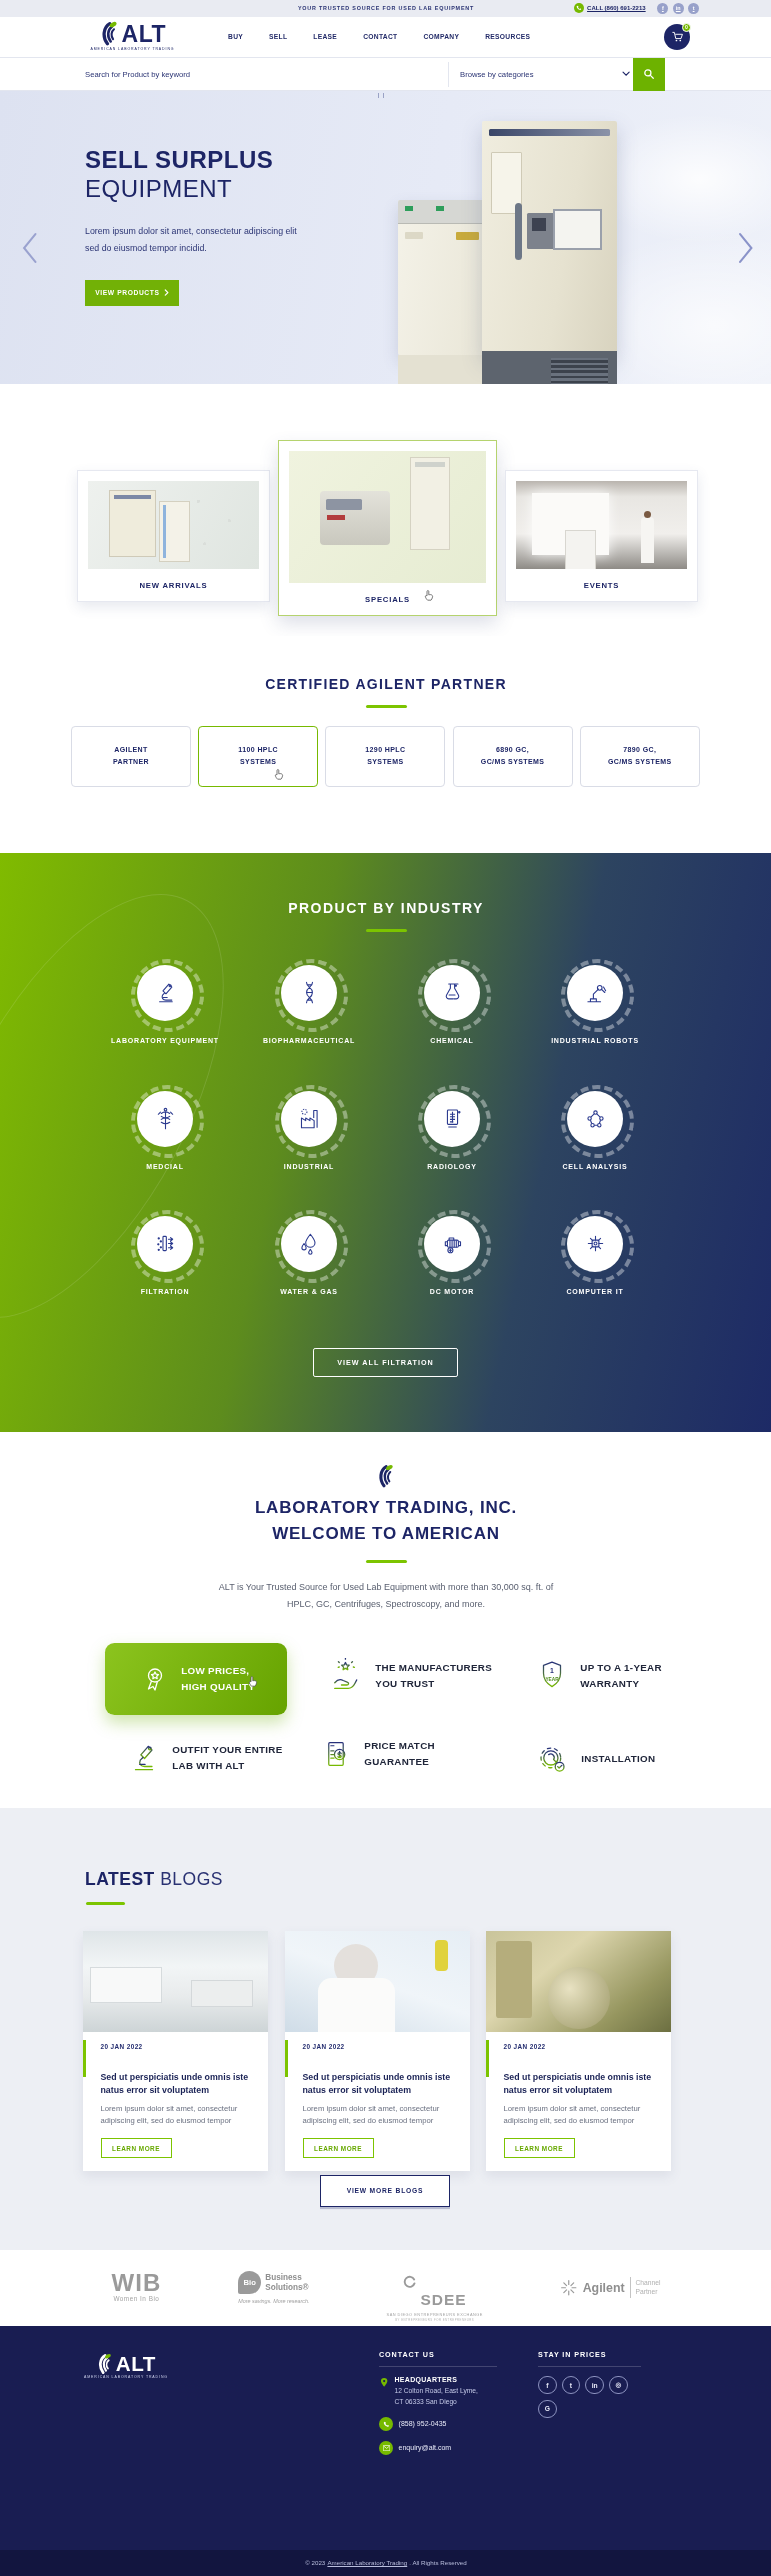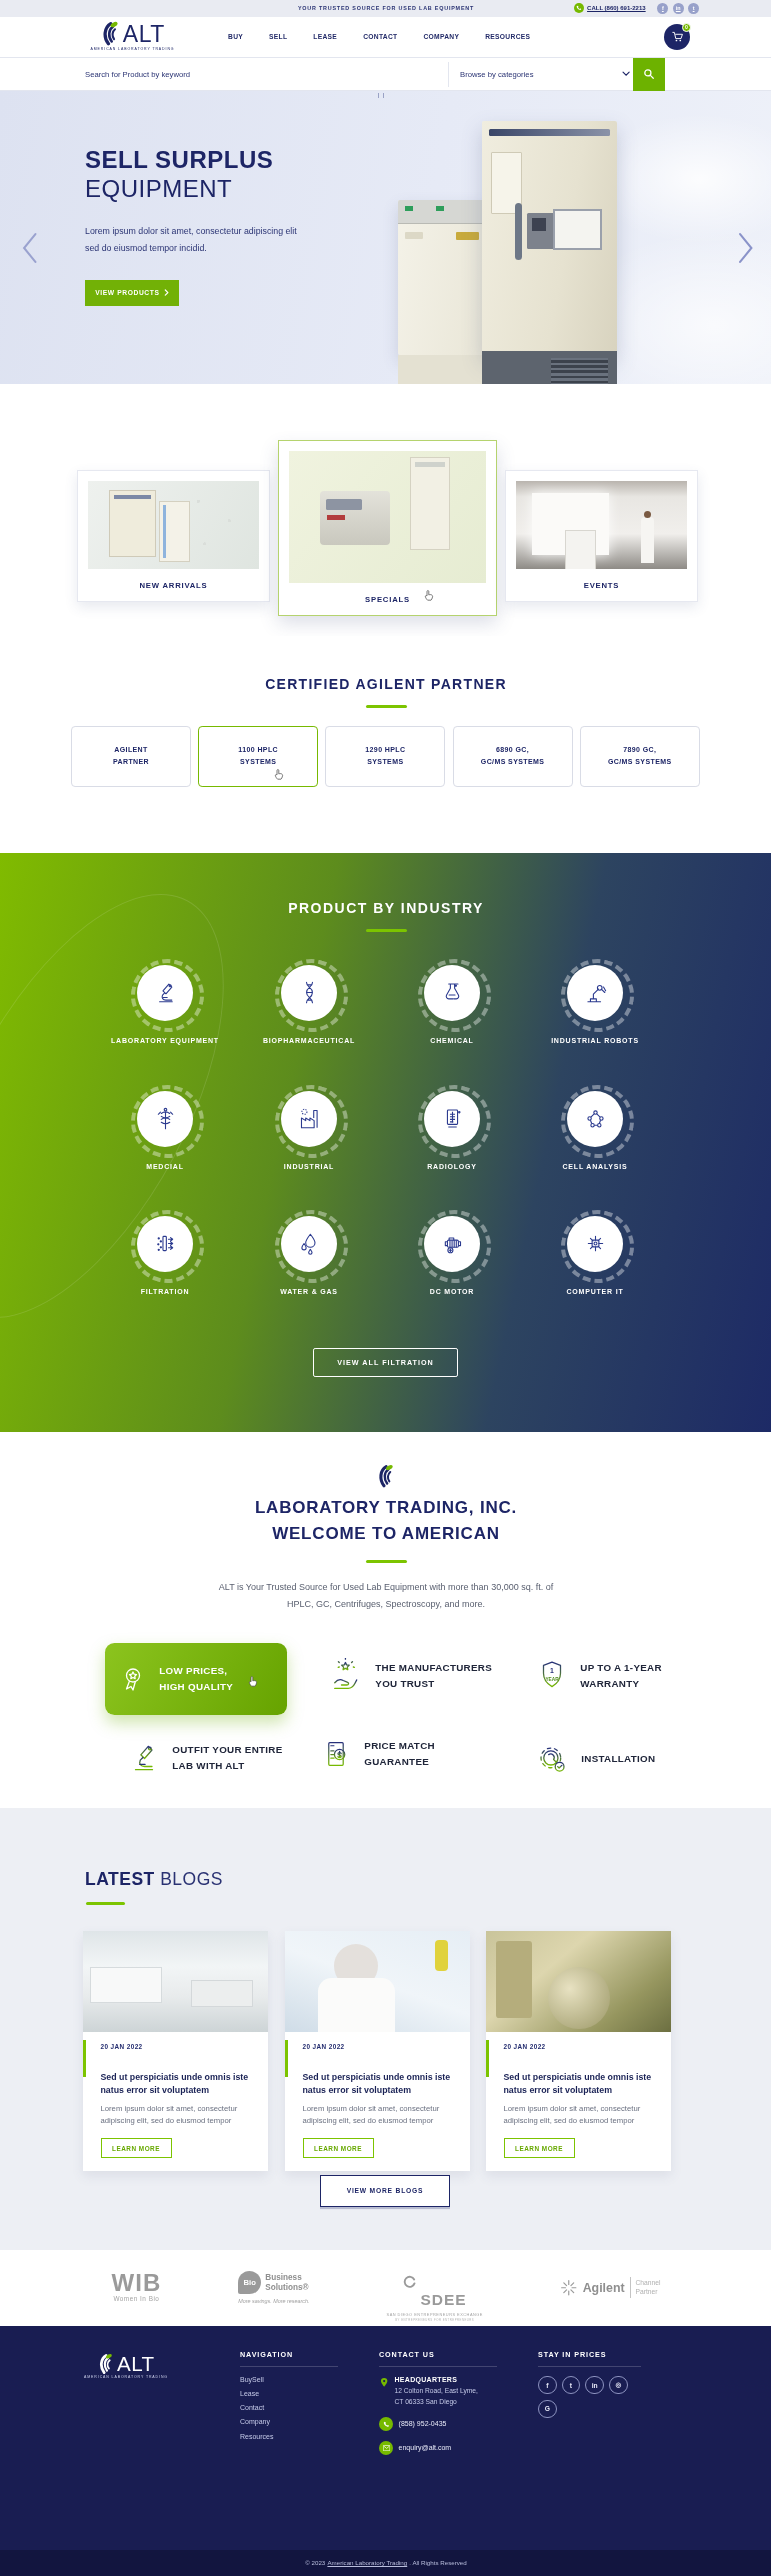--- a/index.html
+++ b/index.html
@@ -17,21 +17,21 @@
   .topbar-tag{position:absolute;left:0;right:0;text-align:center;font-size:5.4px;font-weight:700;letter-spacing:0.8px;color:var(--navy-text);}
   .topbar-right{position:absolute;right:73px;display:flex;align-items:center;gap:4.6px;}
   .call{display:flex;align-items:center;gap:3.1px;font-size:6px;font-weight:700;color:var(--navy);margin-right:7.2px;}
   .call-bubble{width:9.8px;height:9.8px;border-radius:50%;background:var(--green);display:flex;align-items:center;justify-content:center;}
   .soc{width:10.8px;height:10.8px;border-radius:50%;background:#98a1ca;color:#fff;font-size:5.4px;font-weight:700;display:flex;align-items:center;justify-content:center;}
 
   
   .header{height:40px;background:#fff;display:flex;align-items:center;}
   .logo{position:absolute;left:85px;top:4.1px;width:95px;text-align:center;}
   .logo-row{display:flex;align-items:flex-end;justify-content:center;gap:2.1px;}
-  .logo-alt{font-size:23px;font-weight:400;color:var(--navy);letter-spacing:0.5px;line-height:23px;}
+  .logo-alt{font-size:23px;font-weight:700;color:var(--navy);letter-spacing:0.5px;line-height:23px;}
   .logo-sub{font-size:3.5px;letter-spacing:0.9px;color:var(--navy);margin-top:1px;}
   .nav{position:absolute;left:228px;display:flex;gap:26px;}
   .nav a{font-size:6.7px;font-weight:700;color:#222a68;text-decoration:none;letter-spacing:0.3px;}
   .cart{position:absolute;right:82px;top:7.2px;width:26px;height:26px;border-radius:50%;background:var(--navy);display:flex;align-items:center;justify-content:center;}
   .cart-badge{position:absolute;top:-1px;right:-1px;width:9.3px;height:9.3px;border-radius:50%;background:var(--green);color:#fff;font-size:5.2px;font-weight:700;display:flex;align-items:center;justify-content:center;border:1px solid #fff;}
 
   
   .searchbar{height:34px;background:#fff;border-top:0.5px solid var(--line);border-bottom:0.5px solid var(--line);display:flex;align-items:stretch;}
   .search-input{position:absolute;left:85px;top:0;height:33px;width:309px;border:none;outline:none;font-size:7.7px;color:var(--navy-text);font-family:"Liberation Sans",sans-serif;background:transparent;}
   .search-input::placeholder{color:var(--navy-text);opacity:1;}
@@ -121,21 +121,21 @@
   .ind-label{margin-top:13.4px;font-size:7px;font-weight:700;letter-spacing:0.8px;line-height:13.4px;}
   .ind-cta{position:absolute;left:313px;top:495px;width:145px;height:29px;background:transparent;border:0.8px solid #fff;border-radius:2.1px;color:#fff;font-size:7.2px;font-weight:700;letter-spacing:1px;cursor:pointer;font-family:"Liberation Sans",sans-serif;}
 
   
   .welcome{height:376px;background:#fff;}
   .wel-mark{display:flex;justify-content:center;padding-top:32px;}
   .wel-title{margin-top:7.2px;text-align:center;font-size:17px;font-weight:700;color:var(--navy);letter-spacing:0.8px;line-height:26px;}
   .wel-desc{margin:15.5px auto 0;width:422px;text-align:center;font-size:9px;line-height:17px;color:#5a6070;}
   .feature{position:absolute;display:flex;align-items:center;gap:11.3px;}
   .feat-text{font-size:9.8px;font-weight:700;color:#20263a;letter-spacing:0.3px;line-height:15.5px;}
-  .feat-green{position:absolute;left:105px;top:211px;width:182px;height:72px;border-radius:9.3px;background:linear-gradient(120deg,#8cc41e,#66a300);display:flex;align-items:center;gap:10.3px;padding-left:12px;color:#fff;box-shadow:0 7.2px 15.5px rgba(120,180,30,.35);}
+  .feat-green{position:absolute;left:105px;top:211px;width:182px;height:72px;border-radius:9.3px;background:linear-gradient(120deg,#8cc41e,#66a300);display:flex;align-items:center;gap:10.3px;padding-left:34px;color:#fff;box-shadow:0 7.2px 15.5px rgba(120,180,30,.35);}
   .feat-green .feat-text{color:#fff;}
   .f2{left:328px;top:226px;} .f3{left:535px;top:226px;}
   .f4{left:127px;top:308px;} .f5{left:320px;top:304px;} .f6{left:535px;top:309px;}
 
   
   .blogs{height:442px;background:var(--gray-bg);}
   .blog-head{position:absolute;left:85px;top:61px;font-size:17.5px;color:var(--navy);letter-spacing:0.5px;}
   .blog-head .b{font-weight:700;} .blog-head .l{font-weight:400;color:#2a3273;}
   .blog-dash{position:absolute;left:86px;top:94px;width:39px;height:3.6px;border-radius:1.5px;background:var(--green-bright);}
   .blog-card{position:absolute;top:123px;width:185px;background:#fff;box-shadow:0 5.2px 11.3px rgba(70,80,120,.10);}
@@ -747,30 +747,20 @@
           <path d="M23 5C9 13 7 34 18 48" stroke="currentColor" stroke-width="7" fill="none" stroke-linecap="round"></path>
           <path d="M28 11c-10 7-11 21-3 32" stroke="currentColor" stroke-width="5.5" fill="none" stroke-linecap="round"></path>
           <path d="M32 17c-6 5-7 14-2 21" stroke="currentColor" stroke-width="4.5" fill="none" stroke-linecap="round"></path>
           <ellipse cx="30" cy="7" rx="8" ry="4.6" fill="#76b900" transform="rotate(-28 30 7)"></ellipse>
         </svg>
         <span class="logo-alt">ALT</span>
       </div>
       <div class="logo-sub">AMERICAN LABORATORY TRADING</div>
     </div>
 
-    <div class="f-col f-col-nav">
-      <div class="f-title">NAVIGATION</div>
-      <ul class="f-links">
-        <li><a href="#">BuySell</a></li>
-        <li><a href="#">Lease</a></li>
-        <li><a href="#">Contact</a></li>
-        <li><a href="#">Company</a></li>
-        <li><a href="#">Resources</a></li>
-      </ul>
-    </div>
 
     <div class="f-col f-col-contact">
       <div class="f-title">CONTACT US</div>
       <div class="f-contact-item">
         <svg width="10.3" height="12.4" viewBox="0 0 24 24">
           <path d="M12 2a7.5 7.5 0 0 0-7.5 7.5C4.5 14.6 12 22.5 12 22.5s7.5-7.9 7.5-13A7.5 7.5 0 0 0 12 2z" fill="#76b900"></path>
           <circle cx="12" cy="9.5" r="2.6" fill="#191d52"></circle>
         </svg>
         <div>
           <div class="f-hq">HEADQUARTERS</div>

